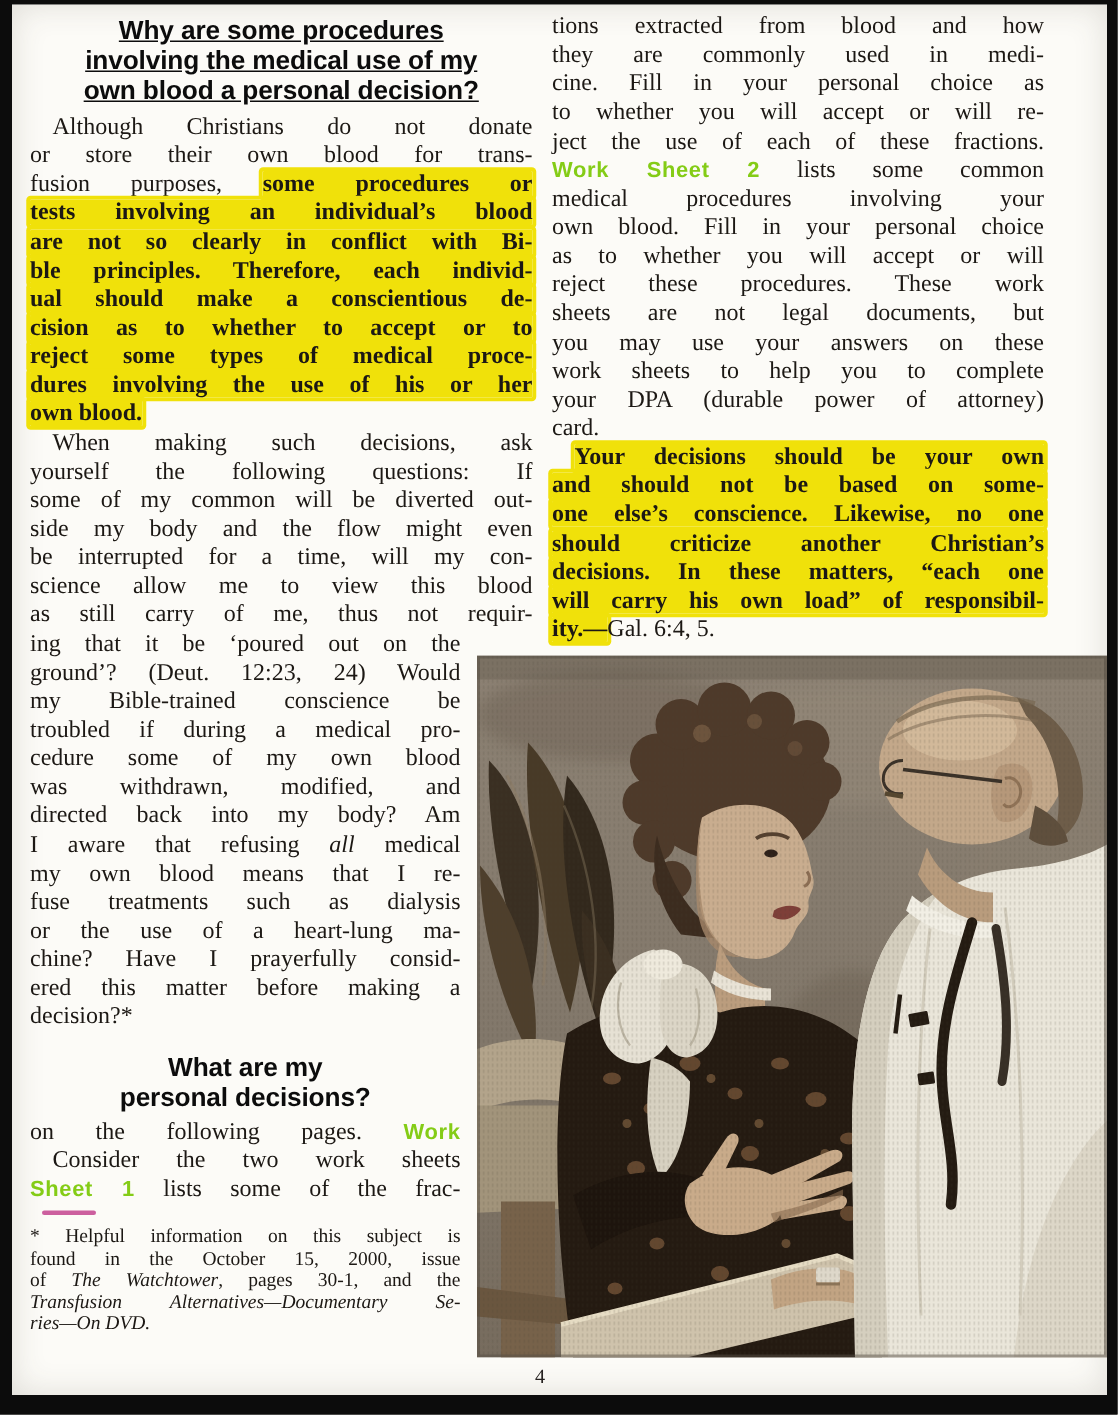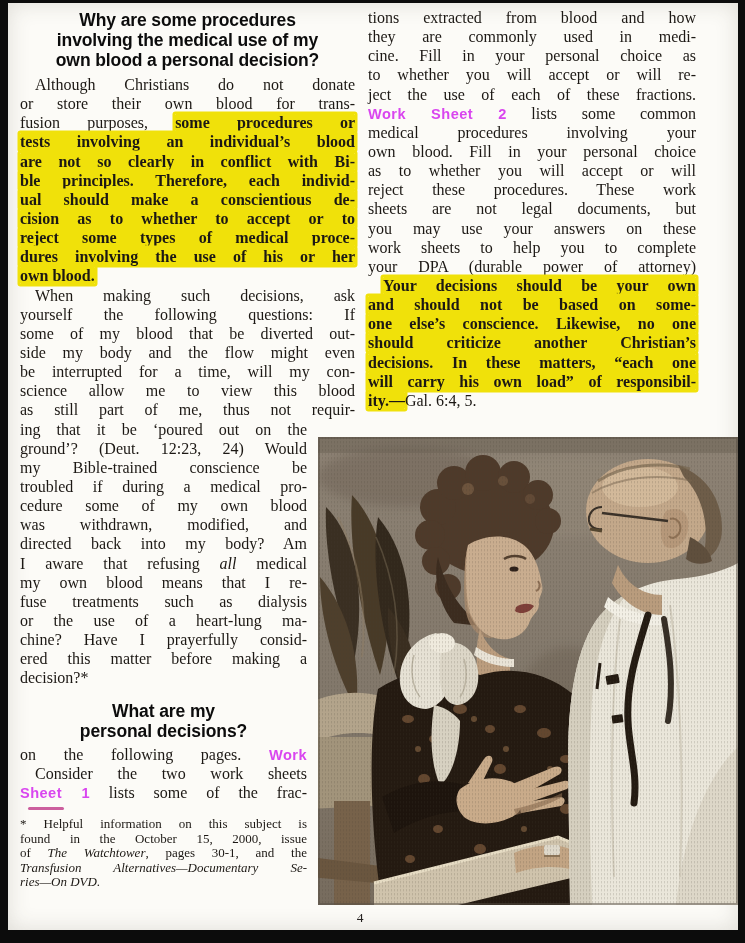--- a/index.html
+++ b/index.html
@@ -19,29 +19,29 @@
 
   .t-line {
     line-height:19.15px; height:19.15px; overflow:visible;
     text-align:justify; text-align-last:justify;
   }
   .t-line.nw { width:287px; }
   .t-line.ind { text-indent:15px; }
   .t-line.last { text-align-last:left; }
 
   .hl { background:var(--hl,#f0e10a); box-shadow:0 0 0 2.5px var(--hl,#f0e10a); border-radius:1px;font-weight:bold; }
-  .bd { font-family:"Liberation Sans",sans-serif; font-weight:700; font-size:14.6px; letter-spacing:.45px; color:#d946ef; }
+  .bd { font-family:"Liberation Sans",sans-serif; font-weight:700; font-size:14.6px; letter-spacing:.45px; color:#84cc16; }
   .it { font-style:italic; }
 
   .h-block {
     font-family:"Liberation Sans",sans-serif; font-weight:700;
     font-size:17.5px; line-height:20px; text-align:center; color:#0c0c0c;
     letter-spacing:-.1px;
   }
-  .h-main { margin-bottom:5px; }
+  .h-main { margin-bottom:5px;text-decoration:underline; }
   .h-sub  { margin-top:13px; margin-bottom:4px; width:287px; }
 
   .fn-rule { width:36px; height:3px; background:var(--rule,#cc5f9e); margin:5px 0 7px 8px; border-radius:2px; }
   .fn-line {
     font-size:13px; line-height:14.6px; height:14.6px; width:287px;
     text-align:justify; text-align-last:justify;
   }
   .fn-line.last { text-align-last:left; }
 
   .photo { position:absolute; left:318px; top:437px; width:420px; height:468px; }
@@ -70,25 +70,25 @@
       <div class="t-line"><span class="hl">tests involving an individual’s blood</span></div>
       <div class="t-line"><span class="hl">are not so clearly in conflict with Bi-</span></div>
       <div class="t-line"><span class="hl">ble principles. Therefore, each individ-</span></div>
       <div class="t-line"><span class="hl">ual should make a conscientious de-</span></div>
       <div class="t-line"><span class="hl">cision as to whether to accept or to</span></div>
       <div class="t-line"><span class="hl">reject some types of medical proce-</span></div>
       <div class="t-line"><span class="hl">dures involving the use of his or her</span></div>
       <div class="t-line last"><span class="hl">own blood.</span></div>
       <div class="t-line ind"><span class="">When making such decisions, ask</span></div>
       <div class="t-line"><span class="">yourself the following questions: If</span></div>
-      <div class="t-line"><span class="">some of my blood that be diverted out-</span></div>
+      <div class="t-line"><span class="">some of my common will be diverted out-</span></div>
       <div class="t-line"><span class="">side my body and the flow might even</span></div>
       <div class="t-line"><span class="">be interrupted for a time, will my con-</span></div>
       <div class="t-line"><span class="">science allow me to view this blood</span></div>
-      <div class="t-line"><span class="">as still part of me, thus not requir-</span></div>
+      <div class="t-line"><span class="">as still carry of me, thus not requir-</span></div>
       <div class="t-line nw"><span class="">ing that it be ‘poured out on the</span></div>
       <div class="t-line nw"><span class="">ground’? (Deut. 12:23, 24) Would</span></div>
       <div class="t-line nw"><span class="">my Bible-trained conscience be</span></div>
       <div class="t-line nw"><span class="">troubled if during a medical pro-</span></div>
       <div class="t-line nw"><span class="">cedure some of my own blood</span></div>
       <div class="t-line nw"><span class="">was withdrawn, modified, and</span></div>
       <div class="t-line nw"><span class="">directed back into my body? Am</span></div>
       <div class="t-line nw"><span class="">I aware that refusing </span><span class="it">all</span><span class=""> medical</span></div>
       <div class="t-line nw"><span class="">my own blood means that I re-</span></div>
       <div class="t-line nw"><span class="">fuse treatments such as dialysis</span></div>
@@ -118,20 +118,21 @@
       <div class="t-line"><span class="">ject the use of each of these fractions.</span></div>
       <div class="t-line"><span class="bd">Work Sheet 2</span><span class=""> lists some common</span></div>
       <div class="t-line"><span class="">medical procedures involving your</span></div>
       <div class="t-line"><span class="">own blood. Fill in your personal choice</span></div>
       <div class="t-line"><span class="">as to whether you will accept or will</span></div>
       <div class="t-line"><span class="">reject these procedures. These work</span></div>
       <div class="t-line"><span class="">sheets are not legal documents, but</span></div>
       <div class="t-line"><span class="">you may use your answers on these</span></div>
       <div class="t-line"><span class="">work sheets to help you to complete</span></div>
       <div class="t-line"><span class="">your DPA (durable power of attorney)</span></div>
+      <div class="t-line last"><span class="">card.</span></div>
       <div class="t-line ind"><span class="hl">Your decisions should be your own</span></div>
       <div class="t-line"><span class="hl">and should not be based on some-</span></div>
       <div class="t-line"><span class="hl">one else’s conscience. Likewise, no one</span></div>
       <div class="t-line"><span class="hl">should criticize another Christian’s</span></div>
       <div class="t-line"><span class="hl">decisions. In these matters, “each one</span></div>
       <div class="t-line"><span class="hl">will carry his own load” of responsibil-</span></div>
       <div class="t-line last"><span class="hl">ity.—</span><span class="">Gal. 6:4, 5.</span></div>
     </div>
 
   <div class="photo" aria-label="Woman patient gesturing while talking with a doctor in a white coat">

